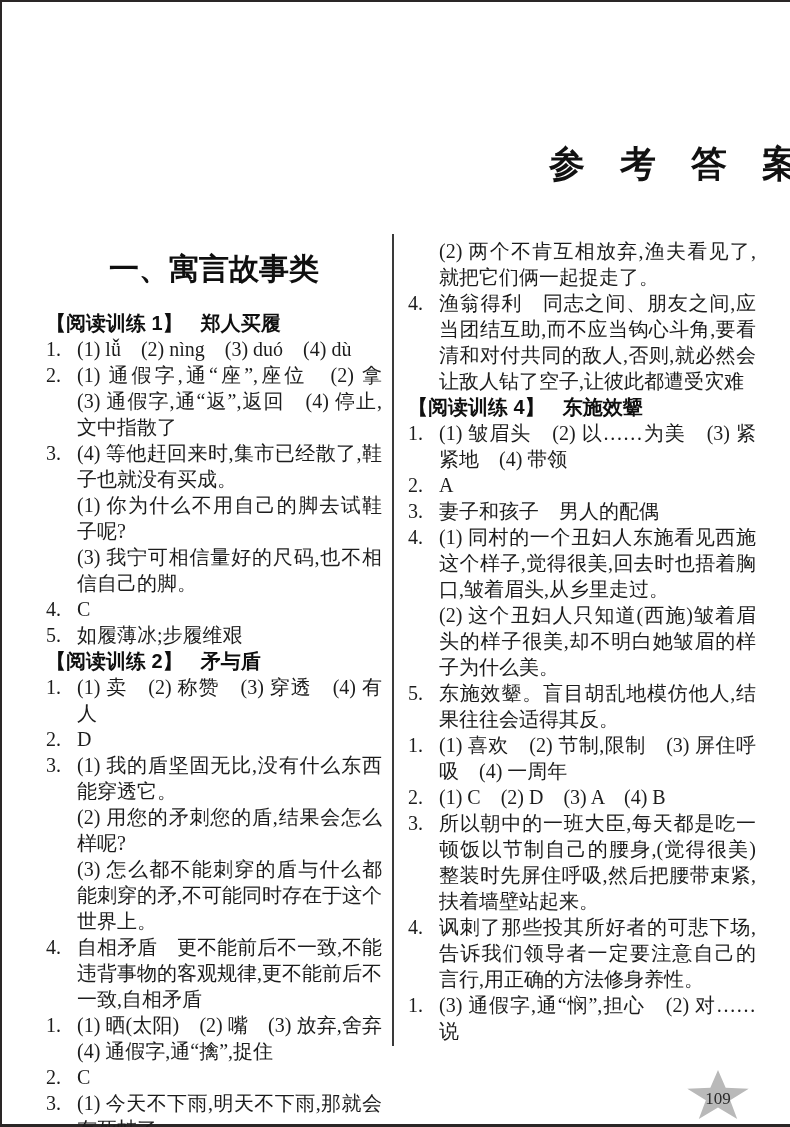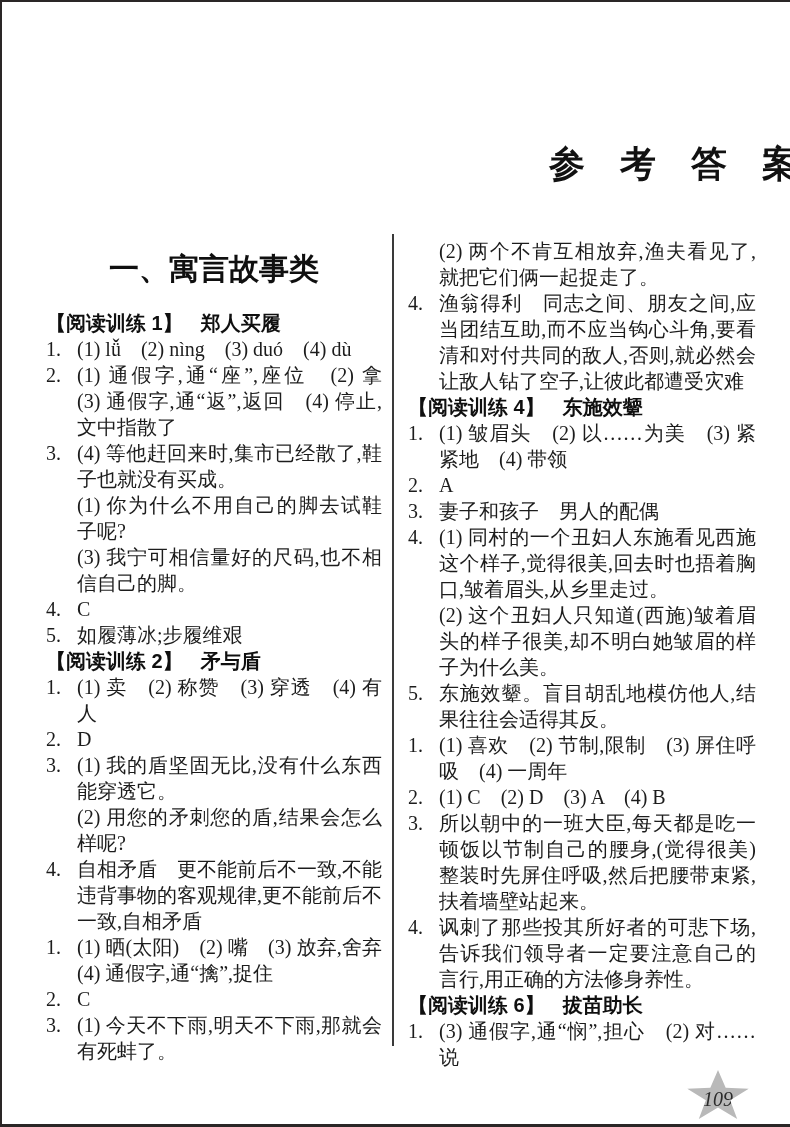--- a/index.html
+++ b/index.html
@@ -54,21 +54,21 @@
 
   .page-star {
     position: absolute; left: 686px; top: 1070px;
     width: 64px; height: 52px;
     background: var(--star-color, #b9b9b9);
     clip-path: polygon(50% 0%, 62% 34%, 98% 36%, 69% 58%, 80% 94%, 50% 72%, 20% 94%, 31% 58%, 2% 36%, 38% 34%);
     display: flex; align-items: center; justify-content: center;
   }
   .page-star .pn {
     margin-top: 6px;
-    font-size: 20px; color: #2b2b2b; font-style: italic;
+    font-size: 17px; color: #2b2b2b;
   }
 </style>
 </head>
 <body>
 
 <div class="edge edge-top"></div>
 <div class="edge edge-left"></div>
 <div class="edge edge-bottom"></div>
 
 <div class="page-title">参 考 答 案</div>
@@ -122,20 +122,21 @@
         <span class="num">2.</span>
         <span class="ibody">
           <div class="para">D</div>
         </span>
       </div>
       <div class="item">
         <span class="num">3.</span>
         <span class="ibody">
           <div class="para">(1) 我的盾坚固无比,没有什么东西能穿透它。</div>
           <div class="para">(2) 用您的矛刺您的盾,结果会怎么样呢?</div>
+          <div class="para">(3) 怎么都不能刺穿的盾与什么都能刺穿的矛,不可能同时存在于这个世界上。</div>
         </span>
       </div>
       <div class="item">
         <span class="num">4.</span>
         <span class="ibody">
           <div class="para">自相矛盾　更不能前后不一致,不能违背事物的客观规律,更不能前后不一致,自相矛盾</div>
         </span>
       </div>
       <div class="item">
         <span class="num">1.</span>
@@ -221,21 +222,20 @@
         <span class="ibody">
           <div class="para">所以朝中的一班大臣,每天都是吃一顿饭以节制自己的腰身,(觉得很美)整装时先屏住呼吸,然后把腰带束紧,扶着墙壁站起来。</div>
         </span>
       </div>
       <div class="item">
         <span class="num">4.</span>
         <span class="ibody">
           <div class="para">讽刺了那些投其所好者的可悲下场,告诉我们领导者一定要注意自己的言行,用正确的方法修身养性。</div>
         </span>
       </div>
-      <div class="hdr"><span class="hdr-label">【阅读训练 6】</span><span class="hdr-title">拔苗助长</span></div>
       <div class="item">
         <span class="num">1.</span>
         <span class="ibody">
           <div class="para">(3) 通假字,通“悯”,担心　(2) 对……说</div>
         </span>
       </div>
     </div>
 </div>
 
 <div class="page-star">

